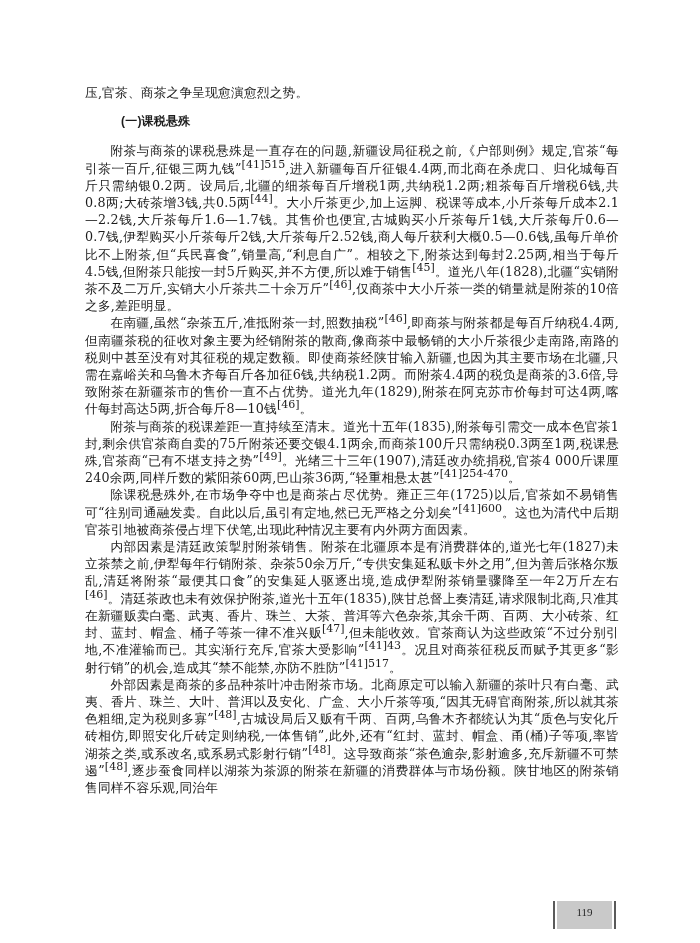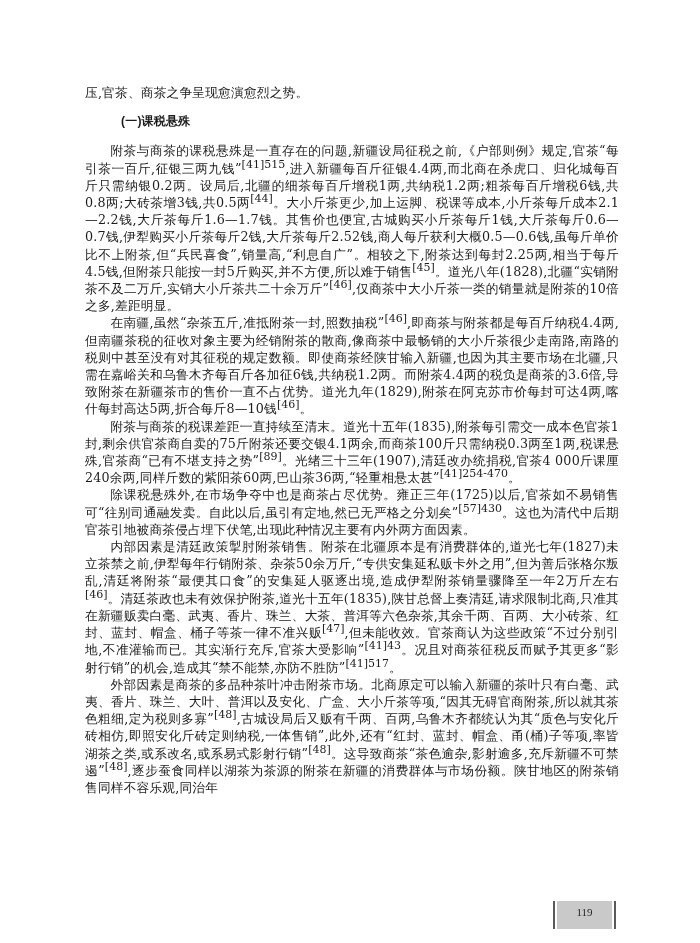--- a/index.html
+++ b/index.html
@@ -84,24 +84,24 @@
   <div class="text-block">
 
     <p class="para no-indent">压,官茶、商茶之争呈现愈演愈烈之势。</p>
 
     <h3 class="sec-heading">(一)课税悬殊</h3>
 
     <p class="para">附茶与商茶的课税悬殊是一直存在的问题,新疆设局征税之前,《户部则例》规定,官茶“每引茶一百斤,征银三两九钱”<sup>[41]515</sup>,进入新疆每百斤征银4.4两,而北商在杀虎口、归化城每百斤只需纳银0.2两。设局后,北疆的细茶每百斤增税1两,共纳税1.2两;粗茶每百斤增税6钱,共0.8两;大砖茶增3钱,共0.5两<sup>[44]</sup>。大小斤茶更少,加上运脚、税课等成本,小斤茶每斤成本2.1—2.2钱,大斤茶每斤1.6—1.7钱。其售价也便宜,古城购买小斤茶每斤1钱,大斤茶每斤0.6—0.7钱,伊犁购买小斤茶每斤2钱,大斤茶每斤2.52钱,商人每斤获利大概0.5—0.6钱,虽每斤单价比不上附茶,但“兵民喜食”,销量高,“利息自广”。相较之下,附茶达到每封2.25两,相当于每斤4.5钱,但附茶只能按一封5斤购买,并不方便,所以难于销售<sup>[45]</sup>。道光八年(1828),北疆“实销附茶不及二万斤,实销大小斤茶共二十余万斤”<sup>[46]</sup>,仅商茶中大小斤茶一类的销量就是附茶的10倍之多,差距明显。</p>
 
     <p class="para">在南疆,虽然“杂茶五斤,准抵附茶一封,照数抽税”<sup>[46]</sup>,即商茶与附茶都是每百斤纳税4.4两,但南疆茶税的征收对象主要为经销附茶的散商,像商茶中最畅销的大小斤茶很少走南路,南路的税则中甚至没有对其征税的规定数额。即使商茶经陕甘输入新疆,也因为其主要市场在北疆,只需在嘉峪关和乌鲁木齐每百斤各加征6钱,共纳税1.2两。而附茶4.4两的税负是商茶的3.6倍,导致附茶在新疆茶市的售价一直不占优势。道光九年(1829),附茶在阿克苏市价每封可达4两,喀什每封高达5两,折合每斤8—10钱<sup>[46]</sup>。</p>
 
-    <p class="para">附茶与商茶的税课差距一直持续至清末。道光十五年(1835),附茶每引需交一成本色官茶1封,剩余供官茶商自卖的75斤附茶还要交银4.1两余,而商茶100斤只需纳税0.3两至1两,税课悬殊,官茶商“已有不堪支持之势”<sup>[89]</sup>。光绪三十三年(1907),清廷改办统捐税,官茶4 000斤课厘240余两,同样斤数的紫阳茶60两,巴山茶36两,“轻重相悬太甚”<sup>[41]254-470</sup>。</p>
+    <p class="para">附茶与商茶的税课差距一直持续至清末。道光十五年(1835),附茶每引需交一成本色官茶1封,剩余供官茶商自卖的75斤附茶还要交银4.1两余,而商茶100斤只需纳税0.3两至1两,税课悬殊,官茶商“已有不堪支持之势”<sup>[49]</sup>。光绪三十三年(1907),清廷改办统捐税,官茶4 000斤课厘240余两,同样斤数的紫阳茶60两,巴山茶36两,“轻重相悬太甚”<sup>[41]254-470</sup>。</p>
 
 
-    <p class="para">除课税悬殊外,在市场争夺中也是商茶占尽优势。雍正三年(1725)以后,官茶如不易销售可“往别司通融发卖。自此以后,虽引有定地,然已无严格之分划矣”<sup>[57]430</sup>。这也为清代中后期官茶引地被商茶侵占埋下伏笔,出现此种情况主要有内外两方面因素。</p>
+    <p class="para">除课税悬殊外,在市场争夺中也是商茶占尽优势。雍正三年(1725)以后,官茶如不易销售可“往别司通融发卖。自此以后,虽引有定地,然已无严格之分划矣”<sup>[41]600</sup>。这也为清代中后期官茶引地被商茶侵占埋下伏笔,出现此种情况主要有内外两方面因素。</p>
 
     <p class="para">内部因素是清廷政策掣肘附茶销售。附茶在北疆原本是有消费群体的,道光七年(1827)未立茶禁之前,伊犁每年行销附茶、杂茶50余万斤,“专供安集延私贩卡外之用”,但为善后张格尔叛乱,清廷将附茶“最便其口食”的安集延人驱逐出境,造成伊犁附茶销量骤降至一年2万斤左右<sup>[46]</sup>。清廷茶政也未有效保护附茶,道光十五年(1835),陕甘总督上奏清廷,请求限制北商,只准其在新疆贩卖白毫、武夷、香片、珠兰、大茶、普洱等六色杂茶,其余千两、百两、大小砖茶、红封、蓝封、帽盒、桶子等茶一律不准兴贩<sup>[47]</sup>,但未能收效。官茶商认为这些政策“不过分别引地,不准灌输而已。其实渐行充斥,官茶大受影响”<sup>[41]43</sup>。况且对商茶征税反而赋予其更多“影射行销”的机会,造成其“禁不能禁,亦防不胜防”<sup>[41]517</sup>。</p>
 
     <p class="para">外部因素是商茶的多品种茶叶冲击附茶市场。北商原定可以输入新疆的茶叶只有白毫、武夷、香片、珠兰、大叶、普洱以及安化、广盒、大小斤茶等项,“因其无碍官商附茶,所以就其茶色粗细,定为税则多寡”<sup>[48]</sup>,古城设局后又贩有千两、百两,乌鲁木齐都统认为其“质色与安化斤砖相仿,即照安化斤砖定则纳税,一体售销”,此外,还有“红封、蓝封、帽盒、甬(桶)子等项,率皆湖茶之类,或系改名,或系易式影射行销”<sup>[48]</sup>。这导致商茶“茶色逾杂,影射逾多,充斥新疆不可禁遏”<sup>[48]</sup>,逐步蚕食同样以湖茶为茶源的附茶在新疆的消费群体与市场份额。陕甘地区的附茶销售同样不容乐观,同治年</p>
 
   </div>
 
   <div class="pageno-wrap">
     <div class="pn-rule"></div>
     <div class="pn-box">

